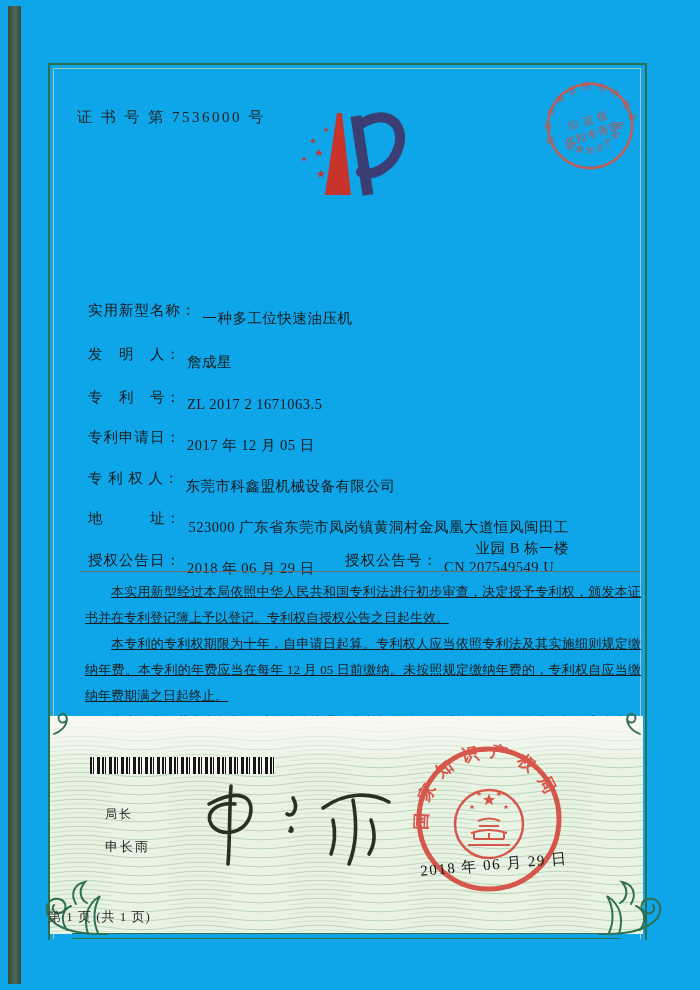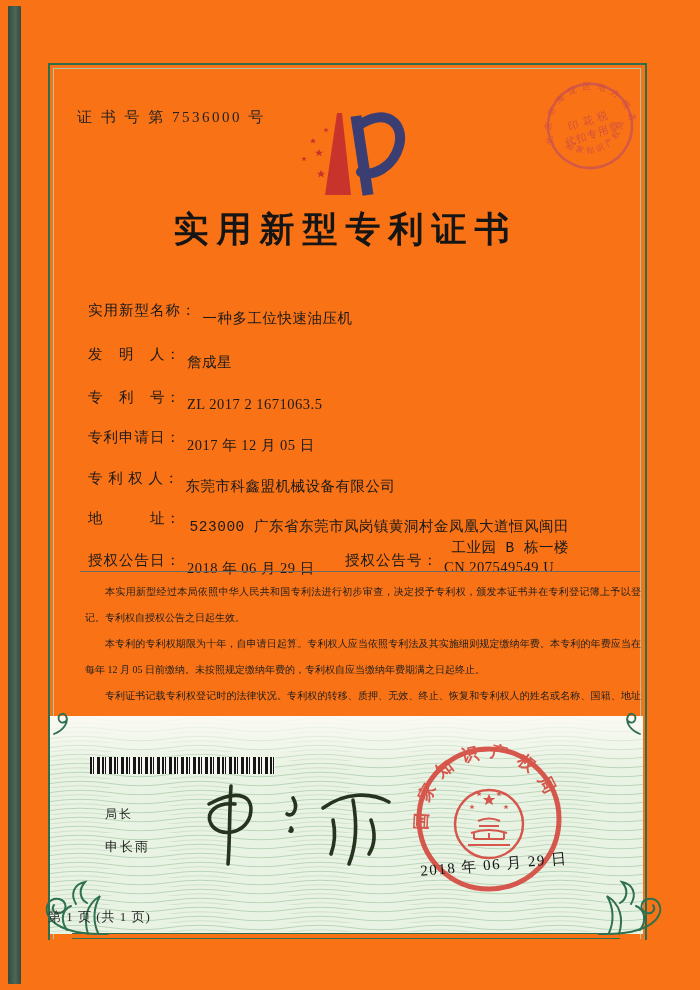--- a/index.html
+++ b/index.html
@@ -1,40 +1,40 @@
 <!DOCTYPE html>
 <html><head>
 <meta charset="utf-8">
 <style>
   html,body{margin:0;padding:0;}
   body{background:#e8e8e4;font-family:"Liberation Serif", serif;}
   .page{
     position:relative;width:700px;height:990px;margin:0 auto;
-    background:#f97316;overflow:hidden;color:#1b1b1b;
+    background:#0ea5e9;overflow:hidden;color:#1b1b1b;
   }
   .abs{position:absolute;}
   
   .edge-strip{left:8px;top:6px;width:13px;height:978px;
     background:linear-gradient(90deg,#33493d,#4d6757 55%,#33493d);border-radius:1px;}
   
   .frame{left:48px;top:63px;width:595px;height:875px;
     border:2px solid #2d6e4f;border-bottom:none;}
   .frame-inner{left:53px;top:68px;width:586px;height:870px;
     border:1px solid #a5c9ad;border-bottom:none;}
   .cert-no{left:77px;top:108px;font-size:15px;letter-spacing:2.5px;color:#222;}
   .title{left:48px;top:206px;width:595px;text-align:center;
     font-size:35px;font-weight:600;letter-spacing:8px;color:#151515;}
   .field-row{left:88px;display:flex;font-size:14.5px;color:#191919;text-align:right;}
   .field-row .lab{white-space:pre;letter-spacing:1px;}
   .field-row .val{margin-left:6px;letter-spacing:0.5px;margin-top:8px;}
-  .addr .val{width:382px;line-height:21px;font-family:Liberation Mono, monospace;}
+  .addr .val{width:382px;line-height:21px;}
   .grant-right{left:345px;}
   .divider{left:80px;top:571px;width:560px;height:0;border-top:1px solid #6b6b66;}
-  .body-text{left:85px;top:579px;width:556px;font-size:10px;line-height:26px;
-    text-align:justify;color:#1d1d1d;}
+  .body-text{left:85px;top:579px;width:556px;font-size:13px;line-height:26px;
+    text-align:justify;color:#1d1d1d;text-decoration:underline;}
   .body-text p{margin:0;text-indent:2em;}
   
   .band{left:50px;top:716px;width:593px;height:218px;}
   .band-fade{left:50px;top:716px;width:593px;height:52px;
     background:linear-gradient(#fbfaf4,rgba(251,250,244,0));}
   .band-line{left:72px;top:933px;width:548px;height:4px;
     border-top:1.6px solid #2d6e4f;border-bottom:1.6px solid #2d6e4f;}
   .flourish{width:70px;height:76px;}
   .flourish.fl-l{left:40px;top:862px;}
   .flourish.fl-r{left:597px;top:862px;transform:scaleX(-1);}
@@ -95,21 +95,20 @@
         <textPath href="#taxArcTop" startOffset="4%">北京市海淀区地方税务局</textPath>
       </text>
       <text font-size="8" fill="#cf4d42" letter-spacing="3">
         <textPath href="#taxArcBot" startOffset="6%">国家知识产权局</textPath>
       </text>
       <text x="54" y="52" text-anchor="middle" font-size="10.5" fill="#cf4d42" letter-spacing="1">印 花 税</text>
       <text x="54" y="66" text-anchor="middle" font-size="10.5" fill="#cf4d42" letter-spacing="1">代扣专用章</text>
     </g>
   </svg>
 
-  <div class="abs title">实用新型专利证书</div>
 
   <div class="abs field-row" style="top:301px">
     <span class="lab">实用新型名称：</span>
     <span class="val">一种多工位快速油压机</span>
   </div>
   <div class="abs field-row" style="top:345px">
     <span class="lab">发　明　人：</span>
     <span class="val">詹成星</span>
   </div>
   <div class="abs field-row" style="top:388px">

